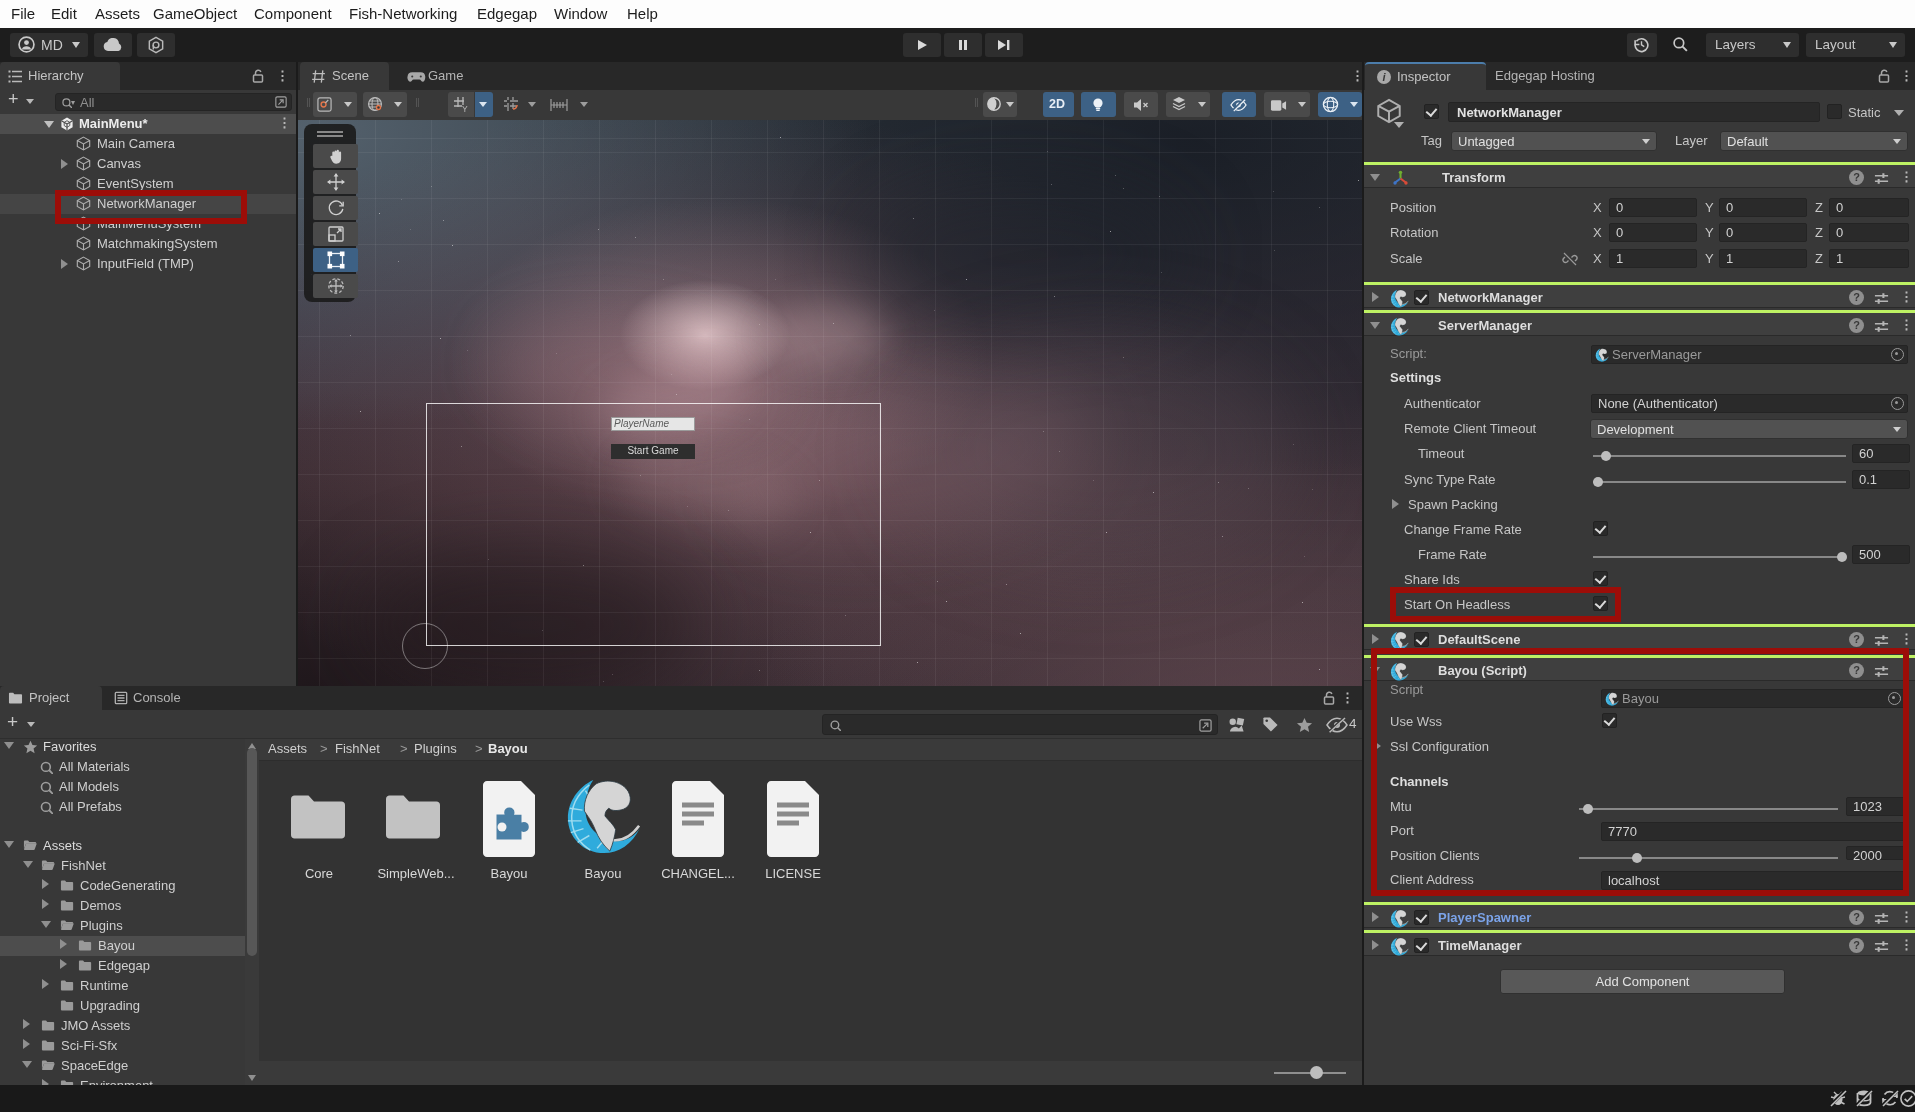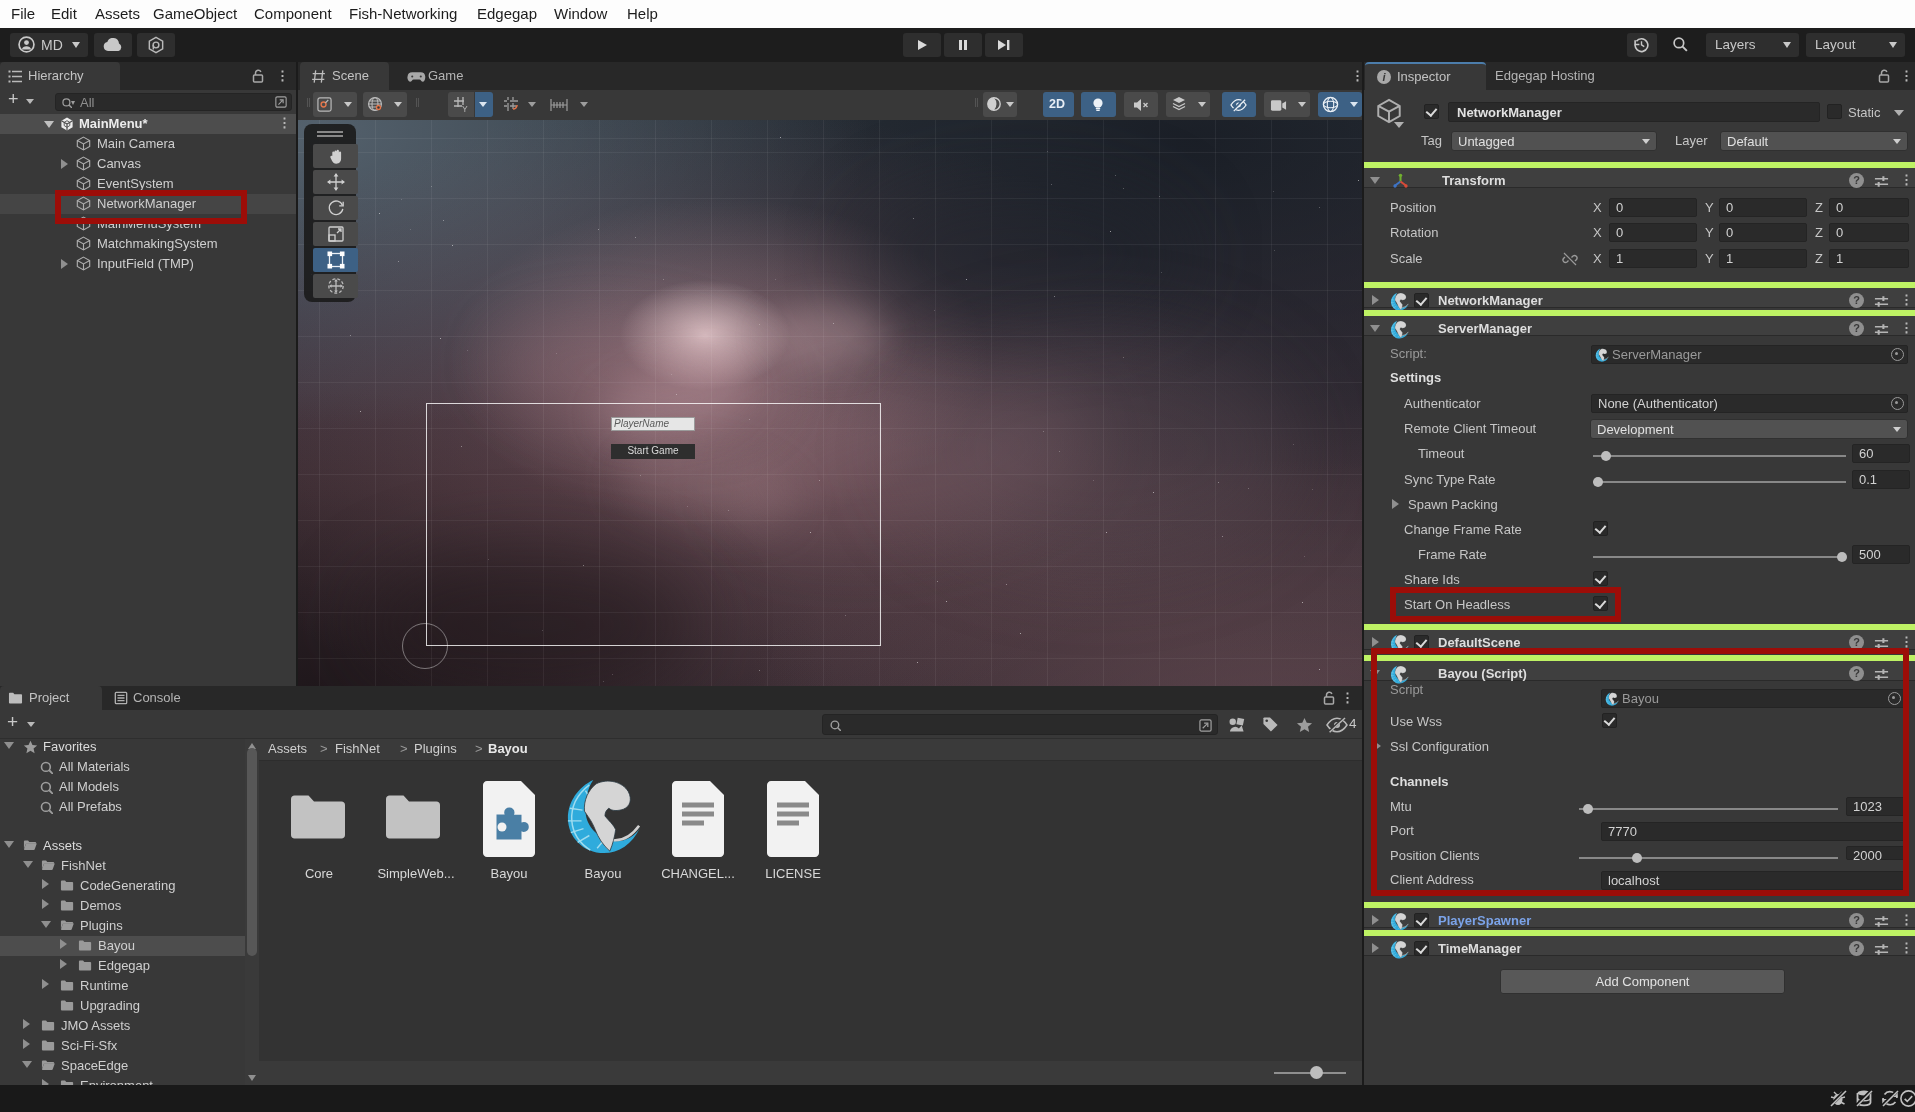--- a/index.html
+++ b/index.html
@@ -19,21 +19,21 @@
 .chk.on:after{content:"";position:absolute;left:3px;top:1px;width:5px;height:8px;border:solid #dadada;border-width:0 2px 2px 0;transform:rotate(40deg);}
 .fld{background:#2a2a2a;border:1px solid #242424;border-radius:2px;color:#d2d2d2;}
 .drop{background:#515151;border:1px solid #303030;border-radius:3px;color:#e0e0e0;position:relative;}
 .drop:after{content:"";position:absolute;right:6px;top:50%;margin-top:-2px;border:4px solid transparent;border-top:5px solid #cfcfcf;}
 .arrow-r{display:inline-block;width:0;height:0;border:5px solid transparent;border-left:7px solid #8f8f8f;}
 .arrow-d{display:inline-block;width:0;height:0;border:5px solid transparent;border-top:7px solid #8f8f8f;}
 .dots3{color:#b8b8b8;font-size:13px;letter-spacing:0;font-weight:700;}
 .slider{position:absolute;height:2px;background:#999;}
 .palbtn{position:absolute;left:9px;width:45px;height:24px;background:#4a4a4a;border-radius:2px;}
 .palbtn svg{position:absolute;left:50%;top:50%;transform:translate(-50%,-50%);}
-.hdr{position:absolute;left:0;width:551px;height:26px;background:#3f3f3f;border-top:6px solid #bef264;border-bottom:1px solid #2a2a2a;}
+.hdr{position:absolute;left:0;width:551px;height:26px;background:#3f3f3f;border-top:3px solid #bef264;border-bottom:1px solid #2a2a2a;}
 .qi{position:absolute;width:15px;height:15px;border-radius:50%;background:#8f8f8f;color:#383838;font-size:11px;font-weight:700;text-align:center;line-height:15px;}
 .preseti{position:absolute;}
 .obj-pick{position:absolute;right:3px;top:2px;width:13px;height:13px;border-radius:50%;border:1.4px solid #9a9a9a;}
 .obj-pick:after{content:"";position:absolute;left:3.4px;top:3.4px;width:3px;height:3px;border-radius:50%;background:#9a9a9a;}
 .knob{position:absolute;width:10px;height:10px;border-radius:50%;background:#bdbdbd;top:-4px;}
 </style></head>
 <body>
 <div id="menubar">
 <span style="left:11px">File</span>
     <span style="left:51px">Edit</span>

